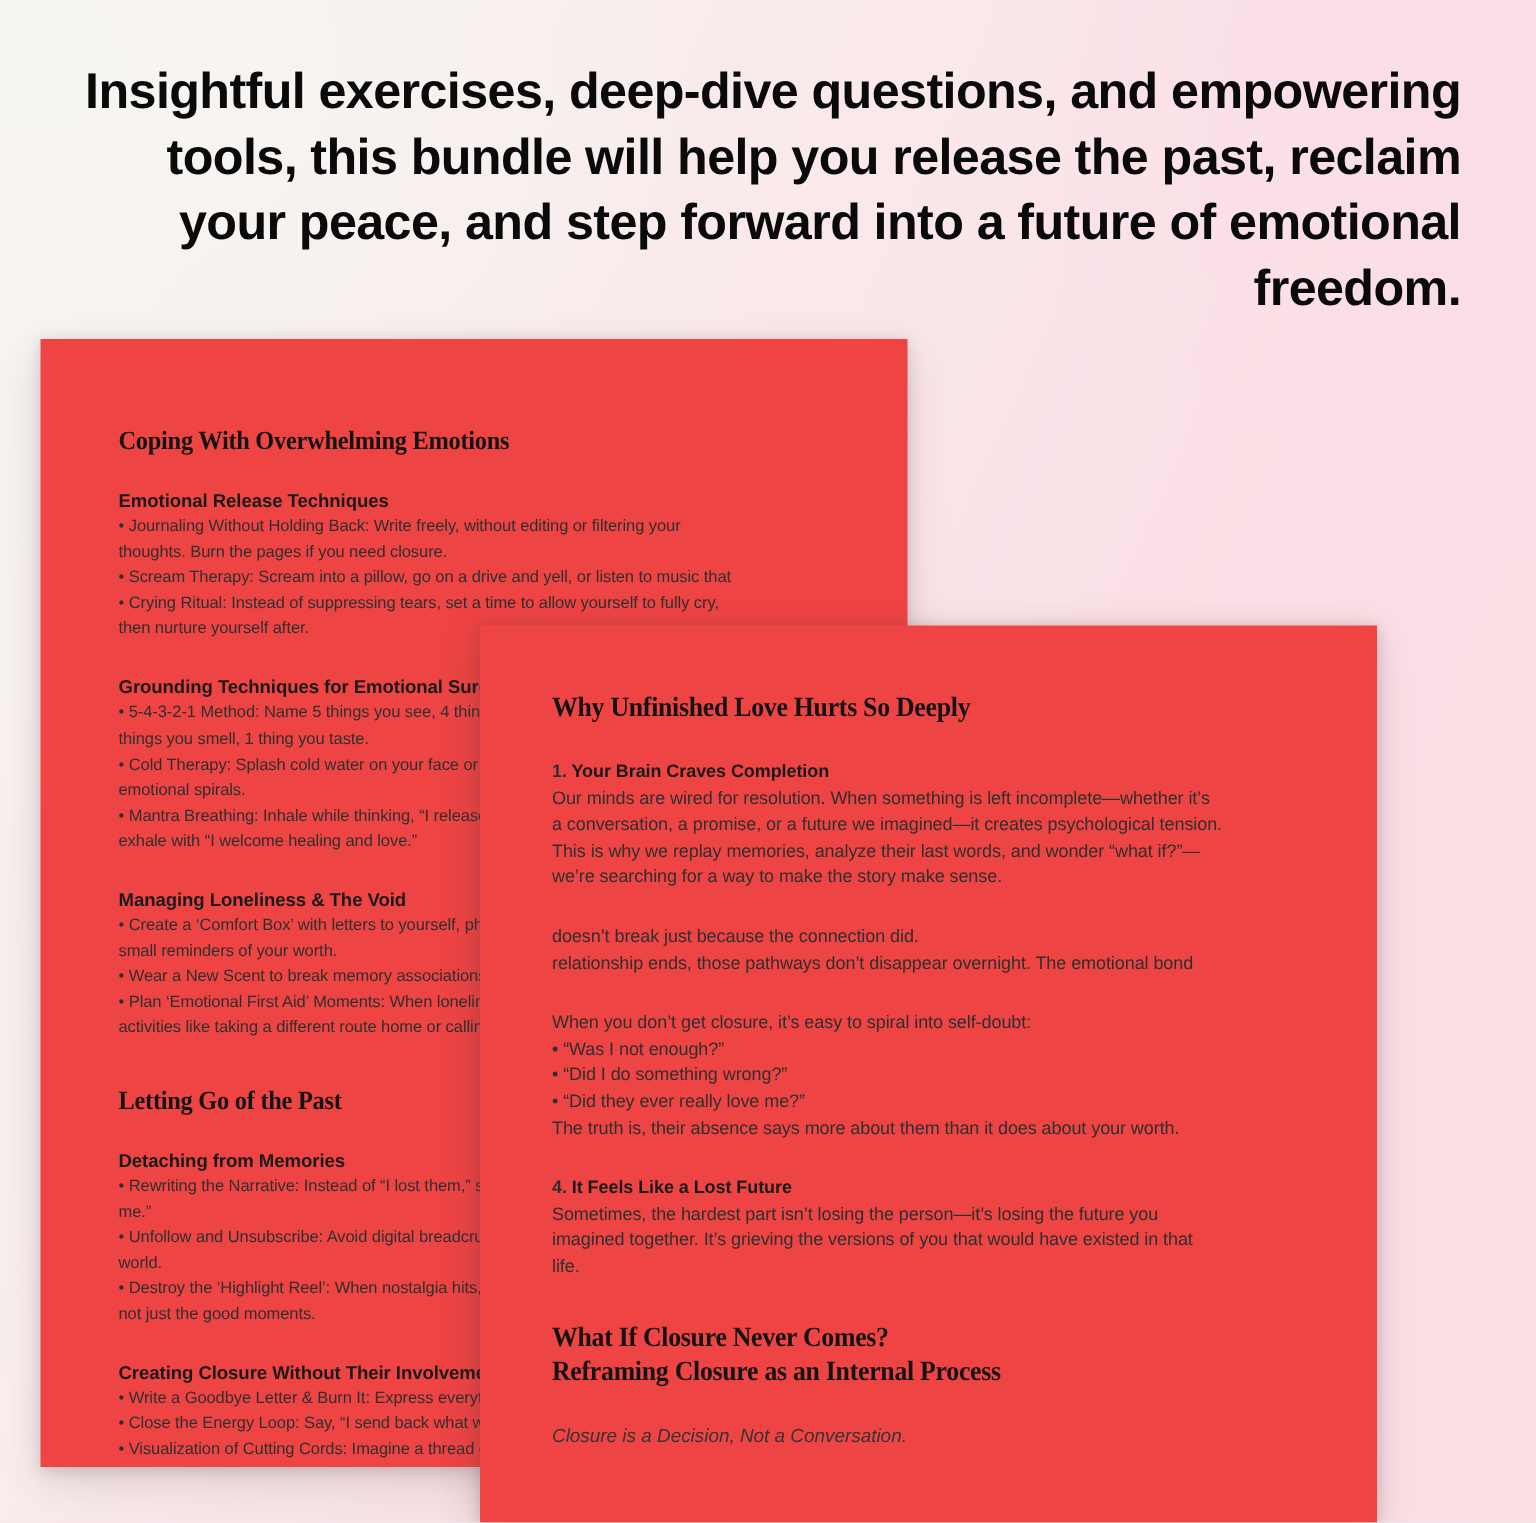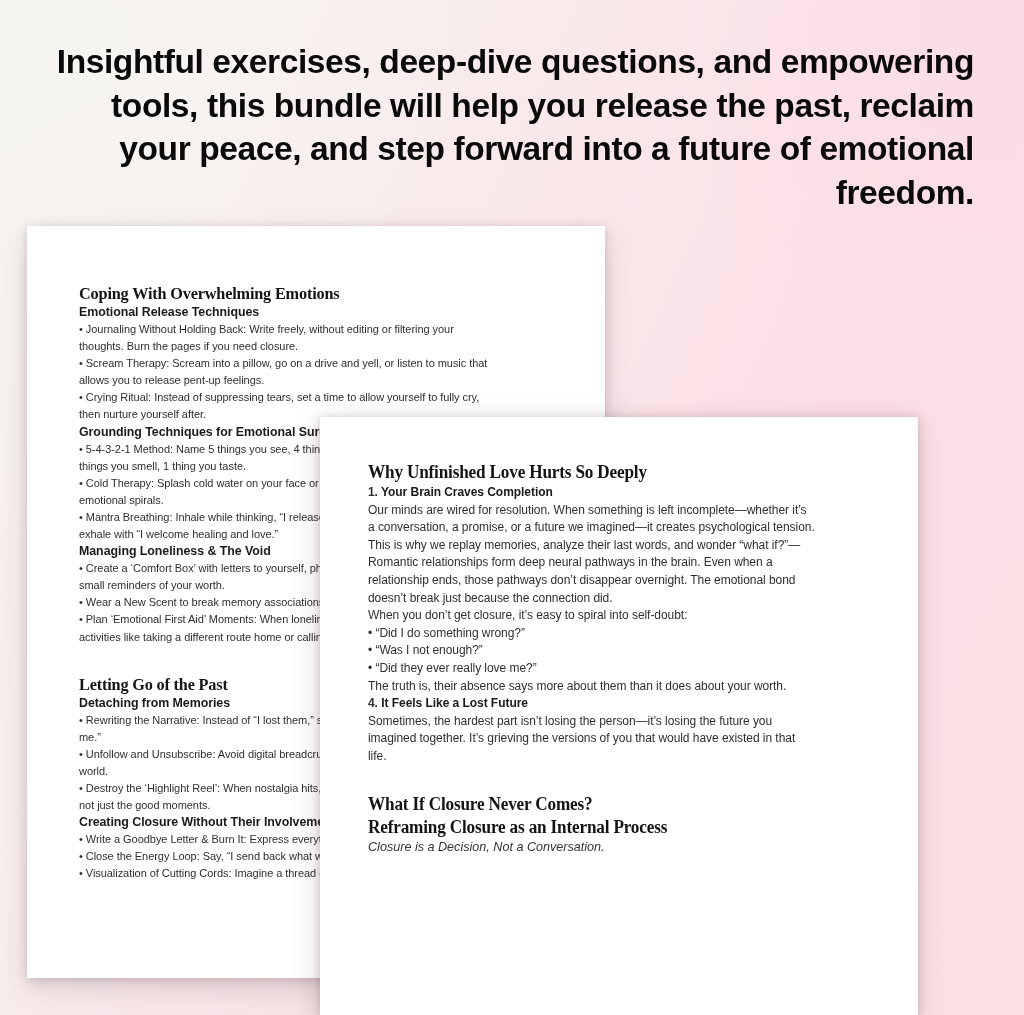--- a/index.html
+++ b/index.html
@@ -50,21 +50,21 @@
     font-size: 33.5px;
     line-height: 43.5px;
     letter-spacing: -0.4px;
     color: #0a0a0a;
     z-index: 6;
   }
 
   
   .sheet {
     position: absolute;
-    background: #ffffff;
+    background: #ef4444;
     overflow: hidden;
   }
   #doc-back {
     left: 27px;
     top: 226px;
     width: 578px;
     height: 752px;
     z-index: 2;
     box-shadow:
       0 2px 9px rgba(80, 55, 60, 0.20),
@@ -118,41 +118,40 @@
   #doc-front .body-line,
   #doc-front .sec-head { font-size: 12px; line-height: 17.6px; }
 
   .num { color: #2f2f2f; }
   .italic-line {
     font-style: italic;
     color: #343434;
     font-size: 12.6px;
     line-height: 17.6px;
   }
-  .blk-lg { }
+  .blk-lg { margin-top: 22px; }
   .blk-xl { margin-top: 27px; }
 </style>
 </head>
 <body>
 
 <div id="bg-gradient"></div>
 
 <div id="headline">Insightful exercises, deep-dive questions, and empowering tools, this bundle will help you release the past, reclaim your peace, and step forward into a future of emotional freedom.</div>
 
 <div class="sheet" id="doc-back">
   <div class="doc-inner">
 
     <div class="doc-title">Coping With Overwhelming Emotions</div>
 
     <div class="blk-lg">
       <div class="sec-head">Emotional Release Techniques</div>
       <div class="body-line">• Journaling Without Holding Back: Write freely, without editing or filtering your</div>
       <div class="body-line">thoughts. Burn the pages if you need closure.</div>
       <div class="body-line">• Scream Therapy: Scream into a pillow, go on a drive and yell, or listen to music that</div>
-      <div class="body-line">allows you to release pent-up feelings.</div>
       <div class="body-line">• Crying Ritual: Instead of suppressing tears, set a time to allow yourself to fully cry,</div>
       <div class="body-line">then nurture yourself after.</div>
     </div>
 
     <div class="blk-lg">
       <div class="sec-head">Grounding Techniques for Emotional Surges</div>
       <div class="body-line">• 5-4-3-2-1 Method: Name 5 things you see, 4 things you feel, 3 things you hear, 2</div>
       <div class="body-line">things you smell, 1 thing you taste.</div>
       <div class="body-line">• Cold Therapy: Splash cold water on your face or hold an ice cube to interrupt</div>
       <div class="body-line">emotional spirals.</div>
@@ -198,32 +197,32 @@
     <div class="doc-title">Why Unfinished Love Hurts So Deeply</div>
 
     <div class="blk-lg">
       <div class="sec-head">
         <span class="num">1.</span>
         <span>Your Brain Craves Completion</span>
       </div>
       <div class="body-line">Our minds are wired for resolution. When something is left incomplete—whether it’s</div>
       <div class="body-line">a conversation, a promise, or a future we imagined—it creates psychological tension.</div>
       <div class="body-line">This is why we replay memories, analyze their last words, and wonder “what if?”—</div>
-    </div>
-
-    <div class="blk-lg">
-      <div class="body-line">Romantic relationships form deep neural pathways in the brain. Even when a</div>
+      <div class="body-line">we’re searching for a way to make the story make sense.</div>
+    </div>
+
+    <div class="blk-lg">
+      <div class="body-line">doesn’t break just because the connection did.</div>
       <div class="body-line">relationship ends, those pathways don’t disappear overnight. The emotional bond</div>
-      <div class="body-line">doesn’t break just because the connection did.</div>
     </div>
 
     <div class="blk-lg">
       <div class="body-line">When you don’t get closure, it’s easy to spiral into self-doubt:</div>
+      <div class="body-line">• “Was I not enough?”</div>
       <div class="body-line">• “Did I do something wrong?”</div>
-      <div class="body-line">• “Was I not enough?”</div>
       <div class="body-line">• “Did they ever really love me?”</div>
       <div class="body-line">The truth is, their absence says more about them than it does about your worth.</div>
     </div>
 
     <div class="blk-lg">
       <div class="sec-head">
         <span class="num">4.</span>
         <span>It Feels Like a Lost Future</span>
       </div>
       <div class="body-line">Sometimes, the hardest part isn’t losing the person—it’s losing the future you</div>

